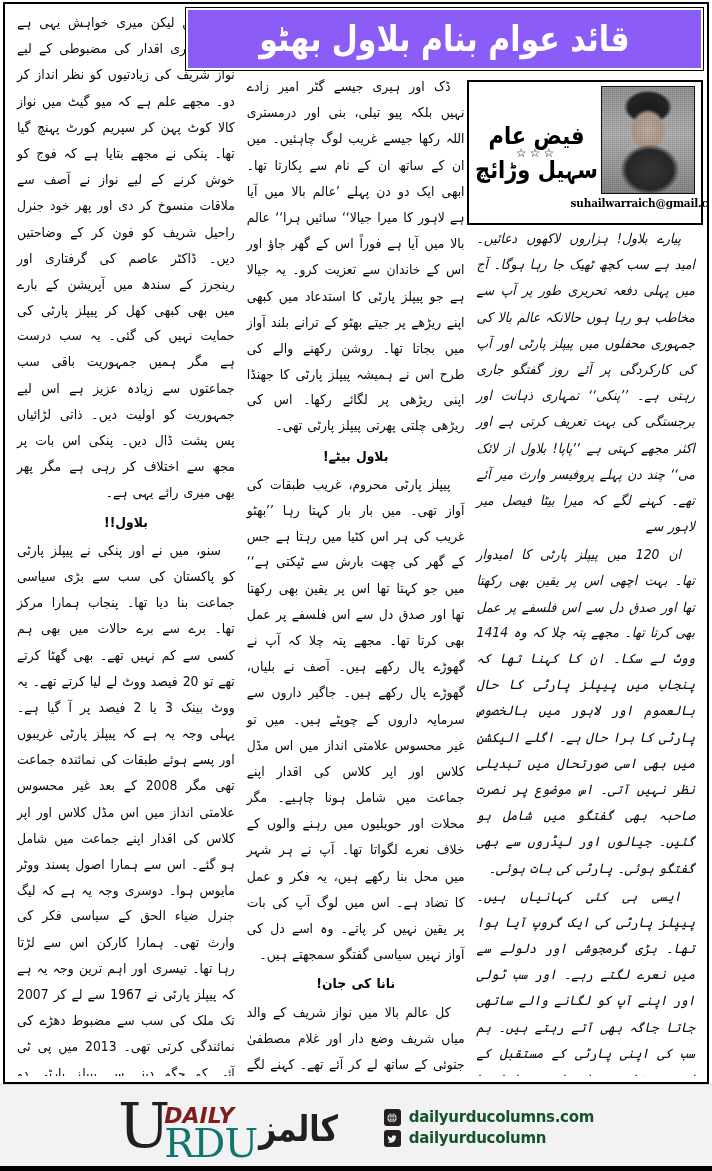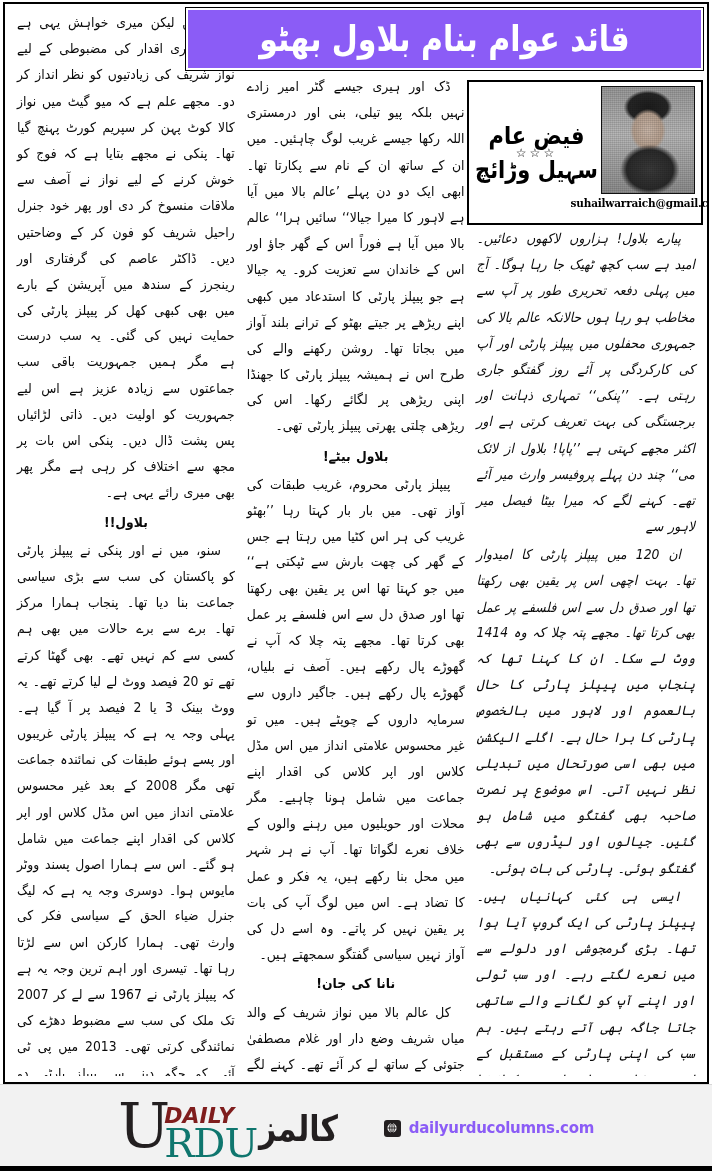--- a/index.html
+++ b/index.html
@@ -290,21 +290,21 @@
     justify-content: center;
     font-size: 11px;
     font-weight: bold;
     line-height: 1;
   }
   .handle-ico svg { display: block; }
   .handle-text {
     font-family: "DejaVu Sans", sans-serif;
     font-size: 15px;
     font-weight: bold;
-    color: #8b5cf6;
+    color: #14532d;
     letter-spacing: -0.3px;
     line-height: 1;
   }
 </style>
 </head>
 <body>
 
 <div class="page">
 
   <div class="article-frame">
@@ -383,17 +383,25 @@
           <svg width="12" height="12" viewBox="0 0 16 16" fill="none" stroke="#f2f2f2" stroke-width="1.6">
             <circle cx="8" cy="8" r="6.2" fill="#f2f2f2" stroke="none"></circle>
             <path d="M8 1.8v12.4M1.8 8h12.4" stroke="#231f20" stroke-width="1.3"></path>
             <ellipse cx="8" cy="8" rx="3.1" ry="6.2" stroke="#231f20" stroke-width="1.3" fill="none"></ellipse>
           </svg>
         </span>
         <span class="handle-text">dailyurducolumns.com</span>
       </div>
 
 
+      <div class="handle">
+        <span class="handle-ico">
+          <svg width="12" height="12" viewBox="0 0 16 16">
+            <path d="M14 4.3c-.45.2-.93.33-1.43.4.52-.31.91-.8 1.1-1.38-.48.29-1.02.5-1.59.61a2.5 2.5 0 0 0-4.27 2.28A7.1 7.1 0 0 1 2.65 3.6a2.5 2.5 0 0 0 .78 3.34c-.41-.01-.8-.13-1.14-.31v.03a2.5 2.5 0 0 0 2.01 2.45c-.38.1-.76.12-1.13.05a2.5 2.5 0 0 0 2.34 1.73A5.03 5.03 0 0 1 2 11.93a7.08 7.08 0 0 0 3.84 1.13c4.6 0 7.12-3.81 7.12-7.12v-.32c.49-.35.91-.79 1.24-1.29z" fill="#f2f2f2"></path>
+          </svg>
+        </span>
+        <span class="handle-text">dailyurducolumn</span>
+      </div>
 
     </div>
   </div>
 
 </div>
 
 </body></html>

